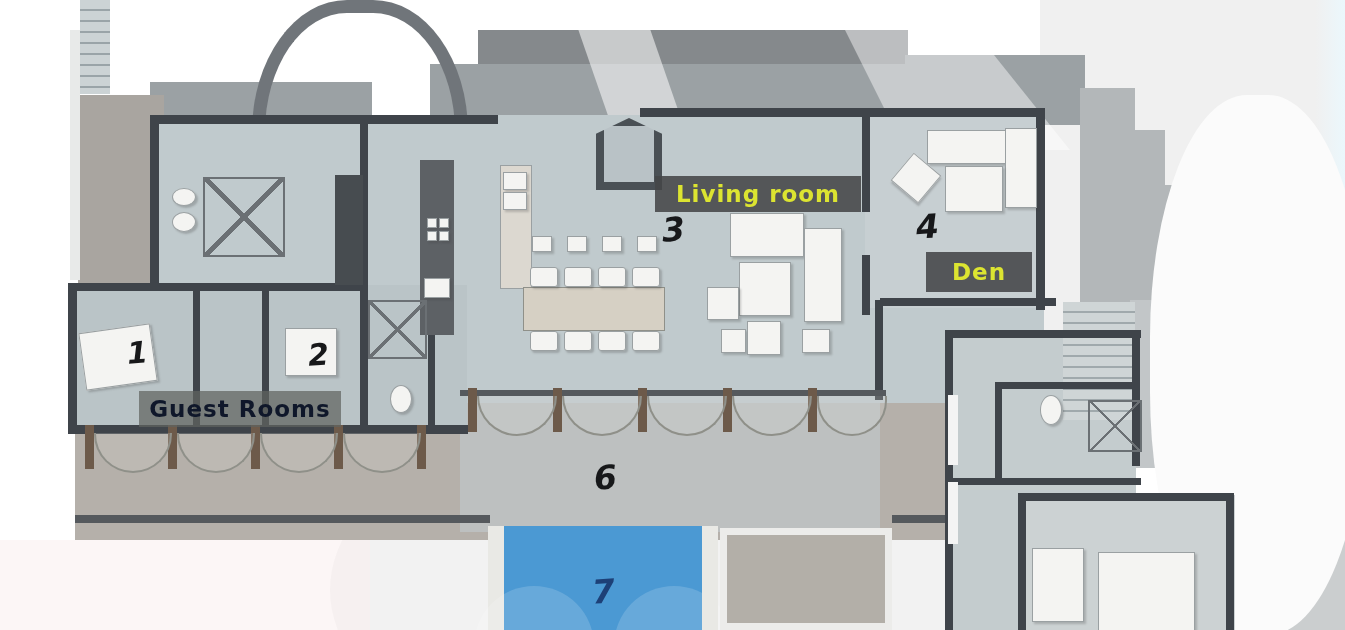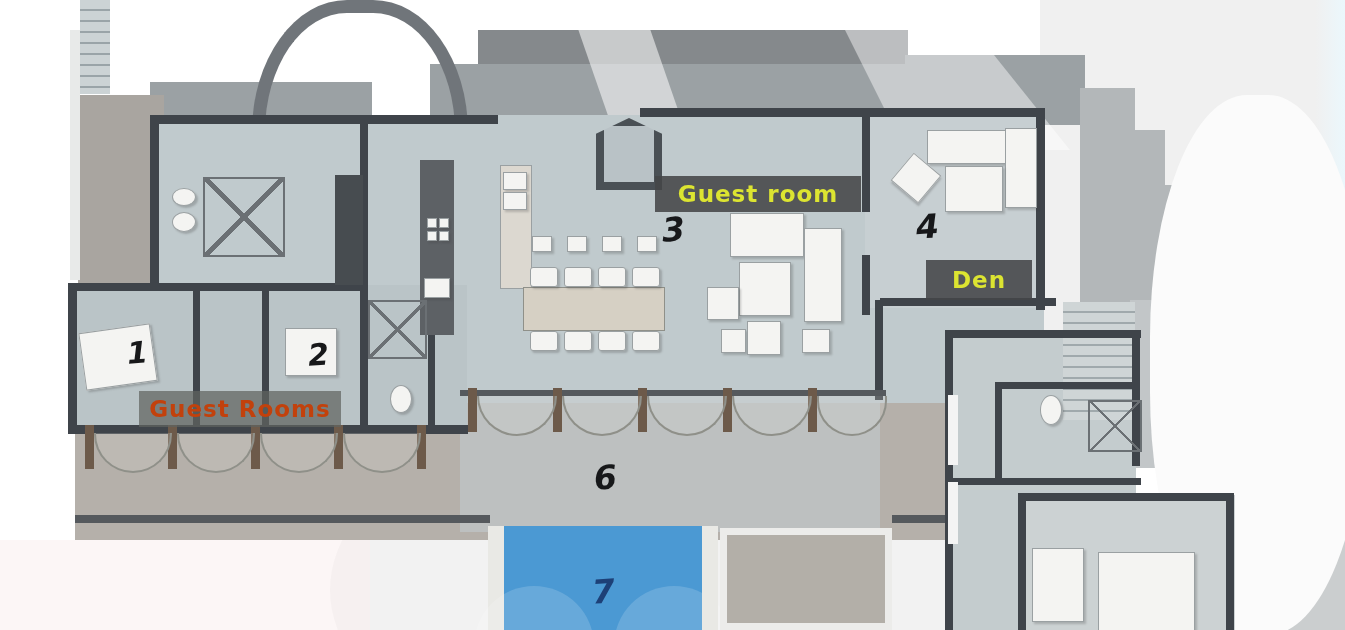--- a/index.html
+++ b/index.html
@@ -44,21 +44,21 @@
        background:rgba(218,218,212,.22);height:38px;}
   .post{width:9px;height:44px;background:#6d5a4a;}
   
   .pool{background:#4b99d3;}
   .pool-glow{background:rgba(255,255,255,.16);border-radius:50%;}
   .coping{background:#e9e9e5;}
   
   .banner{display:flex;align-items:center;justify-content:center;
           background:rgba(68,70,72,.88);color:#dce431;font-weight:bold;
           font-size:23px;letter-spacing:1px;white-space:nowrap;}
-  .banner.lite{background:rgba(96,98,96,.72);color:#c2410c;}
+  .banner.lite{background:rgba(96,98,96,.72);color:#0f172a;}
   .num{color:#17181a;font-style:italic;font-weight:bold;font-size:33px;
        transform:rotate(-4deg);}
   .num.blue{color:#1d4077;}
   .entry{width:50px;height:56px;background:#b9c2c6;border:8px solid #4a5055;
          clip-path:polygon(50% 0,100% 22%,100% 100%,0 100%,0 22%);}
 </style>
 </head>
 <body>
 
 <div id="stage">
@@ -202,23 +202,23 @@
   <div class="abs post" style="left:168px;top:425px;"></div>
   <div class="abs post" style="left:251px;top:425px;"></div>
   <div class="abs post" style="left:334px;top:425px;"></div>
   <div class="abs post" style="left:417px;top:425px;"></div>
   <div class="abs arc" style="left:94px;top:433px;width:74px;"></div>
   <div class="abs arc" style="left:177px;top:433px;width:74px;"></div>
   <div class="abs arc" style="left:260px;top:433px;width:74px;"></div>
   <div class="abs arc" style="left:343px;top:433px;width:74px;"></div>
 
   <div class="abs banner" style="left:655px;top:176px;width:206px;height:36px;">
-    <span>Guest room</span>
-  </div>
-  <div class="abs banner" style="left:926px;top:260px;width:106px;height:40px;">
+    <span>Living room</span>
+  </div>
+  <div class="abs banner" style="left:926px;top:252px;width:106px;height:40px;">
     <span>Den</span>
   </div>
   <div class="abs banner lite" style="left:139px;top:391px;width:202px;height:36px;">
     <span>Guest Rooms</span>
   </div>
 
   <div class="abs num" style="left:127px;top:335px;font-size:30px;">1</div>
   <div class="abs num" style="left:308px;top:337px;font-size:30px;">2</div>
   <div class="abs num" style="left:662px;top:210px;">3</div>
   <div class="abs num" style="left:916px;top:207px;">4</div>

